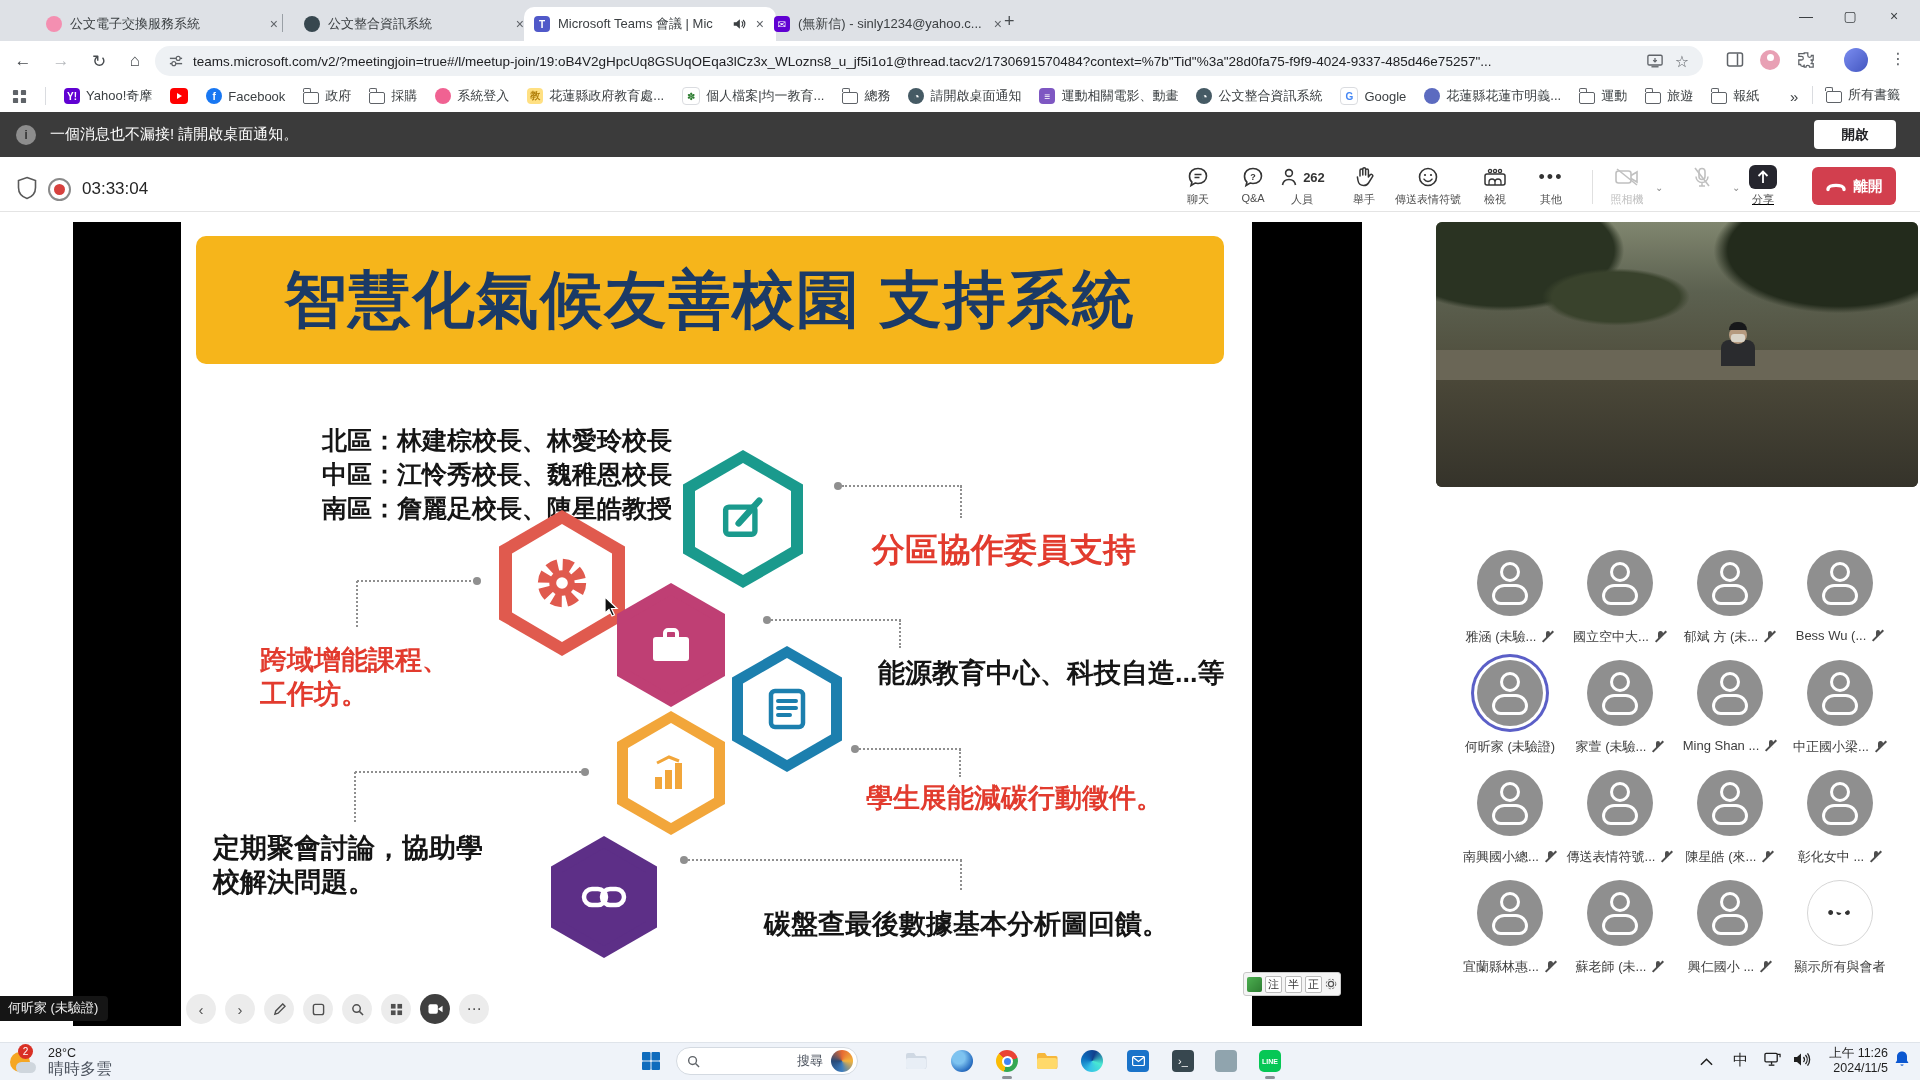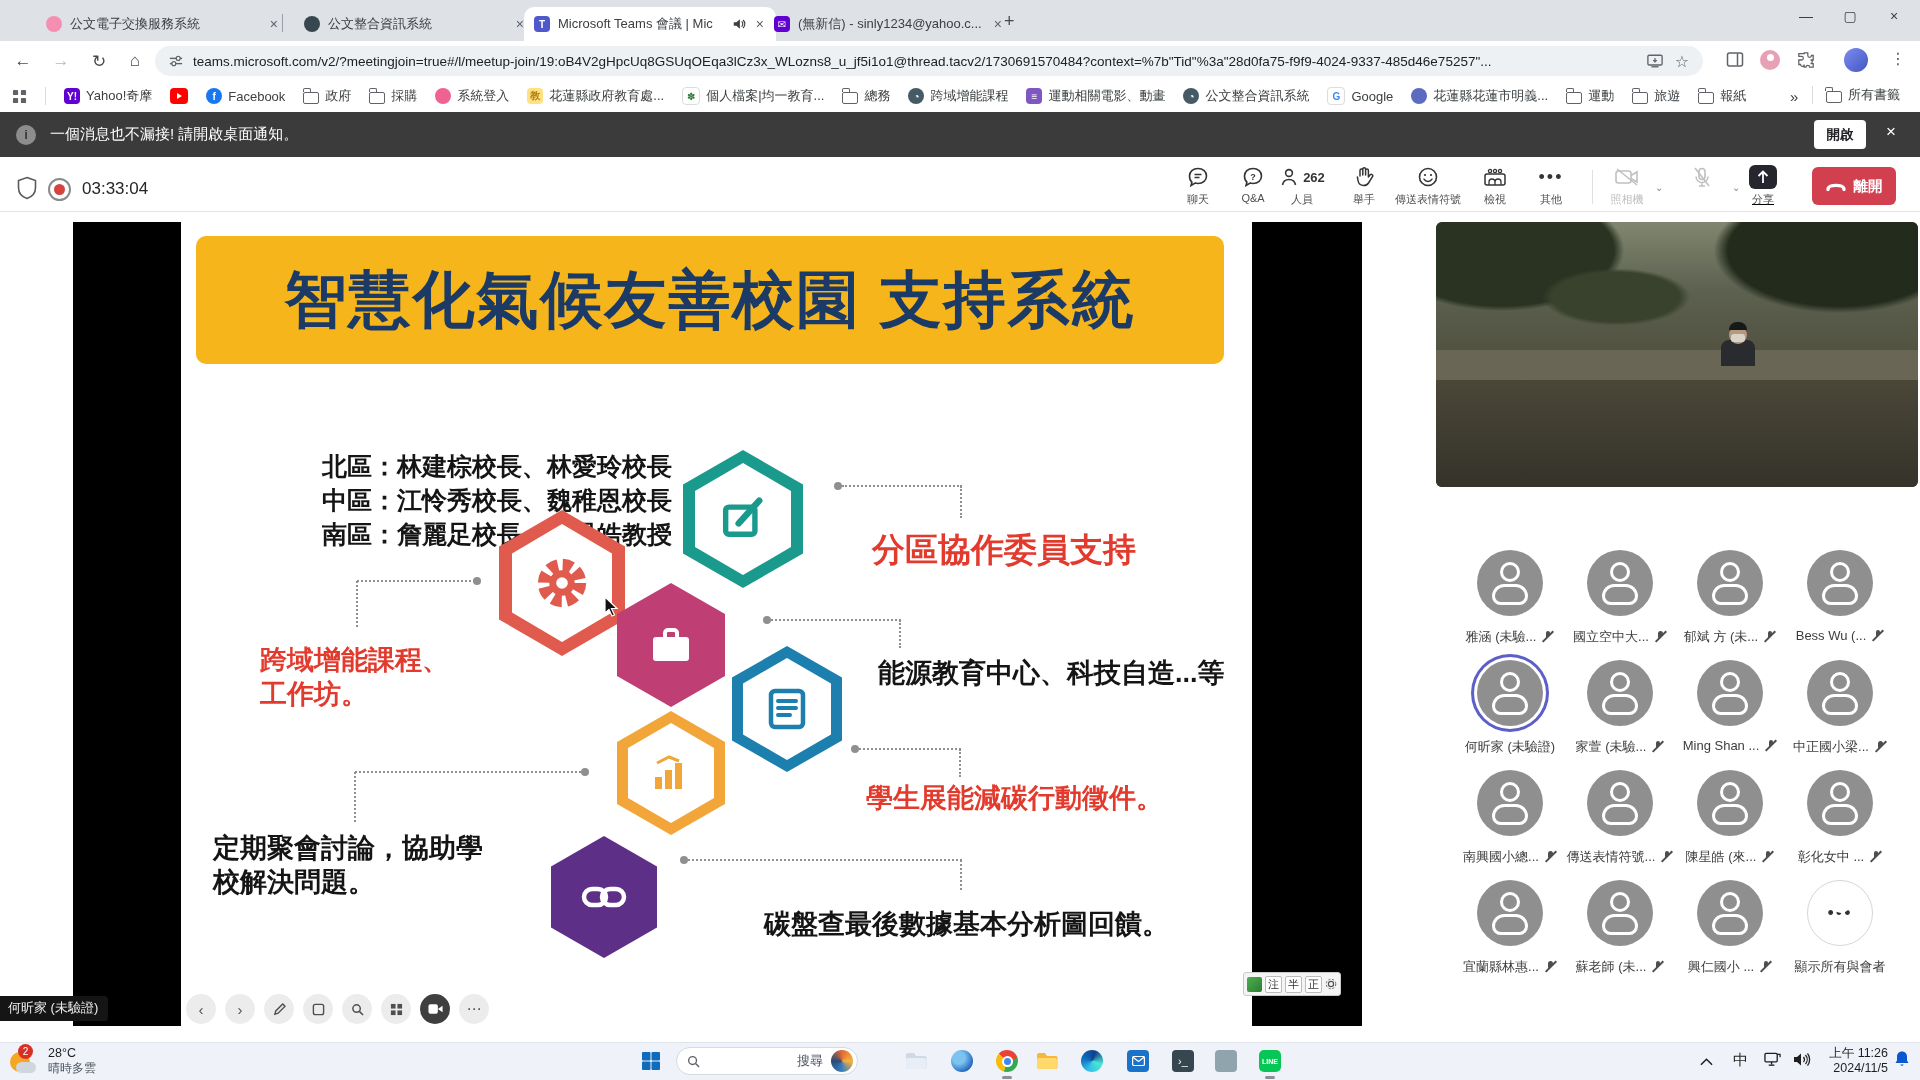--- a/index.html
+++ b/index.html
@@ -203,21 +203,21 @@
     <span class="bm">
         <span class="fav" style="background:#fff;color:#2e7d32;border:1px solid #dadce0;">✽</span>
         <span>個人檔案|均一教育...</span>
       </span>
     <span class="bm">
         <span class="fold"></span>
         <span>總務</span>
       </span>
     <span class="bm">
         <span class="fav" style="background:#455a64;border-radius:50%;">◔</span>
-        <span>跨域增能課程</span>
+        <span>請開啟桌面通知</span>
       </span>
     <span class="bm">
         <span class="fav" style="background:#7e57c2;">≡</span>
         <span>運動相關電影、動畫</span>
       </span>
     <span class="bm">
         <span class="fav" style="background:#455a64;border-radius:50%;">◔</span>
         <span>公文整合資訊系統</span>
       </span>
     <span class="bm">
@@ -247,21 +247,21 @@
   <span class="abs" style="left:1812px;top:86px;width:1px;height:18px;background:#dadce0;"></span>
   <span class="abs bm" style="left:1826px;top:86px;">
       <span class="fold"></span>
       <span>所有書籤</span>
     </span>
 
   <div class="abs notif">
     <span style="margin:0 14px 0 16px;width:20px;height:20px;border-radius:50%;background:#8d8d8d;color:#3b3b3b;display:inline-flex;align-items:center;justify-content:center;font-weight:bold;font-size:13px;flex:none;">i</span>
     <span>一個消息也不漏接! 請開啟桌面通知。</span>
   </div>
-  <div class="abs" style="left:1814px;top:120px;width:52px;height:29px;background:#fff;border-radius:4px;display:flex;align-items:center;justify-content:center;font-size:13.5px;font-weight:bold;color:#202124;">
+  <div class="abs" style="left:1814px;top:120px;width:82px;height:29px;background:#fff;border-radius:4px;display:flex;align-items:center;justify-content:center;font-size:13.5px;font-weight:bold;color:#202124;">
       <span>開啟</span>
     </div>
   <div class="abs" style="left:1886px;top:122px;color:#fff;font-size:17px;"><span>×</span></div>
 
   <div class="abs teamsbar"></div>
   <svg class="abs" style="left:16px;top:176px;" width="22" height="24" viewBox="0 0 22 24">
     <path d="M11 1.5l8.5 3v7c0 5.5-3.7 9.4-8.5 11-4.8-1.6-8.5-5.5-8.5-11v-7z" fill="none" stroke="#5a5a5a" stroke-width="1.6"></path>
   </svg>
   <div class="abs" style="left:48px;top:178px;width:19px;height:19px;border-radius:50%;border:2px solid #8a8a8a;display:flex;align-items:center;justify-content:center;">
     <span style="width:11px;height:11px;border-radius:50%;background:#d7413e;"></span>
@@ -369,21 +369,21 @@
     <span style="color:#fff;font-size:14.5px;font-weight:bold;">離開</span>
   </div>
 
   <div class="abs stage"></div>
   <div class="abs slide"></div>
 
   <div class="abs banner">
     <span class="t">智慧化氣候友善校園 支持系統</span>
   </div>
 
-  <div class="abs stxt" style="left:322px;top:423px;font-size:25px;line-height:34px;margin-top:26px;">
+  <div class="abs stxt" style="left:322px;top:423px;font-size:25px;line-height:34px;">
     <div>北區：林建棕校長、林愛玲校長</div>
     <div>中區：江怜秀校長、魏稚恩校長</div>
     <div>南區：詹麗足校長、陳星皓教授</div>
   </div>
 
   <div class="abs cdot" style="left:834px;top:482px;"></div>
   <div class="abs dotH" style="left:842px;top:485px;width:120px;"></div>
   <div class="abs dotV" style="left:960px;top:486px;height:32px;"></div>
 
   <div class="abs cdot" style="left:473px;top:577px;"></div>
@@ -655,21 +655,21 @@
   <div class="abs taskbar"></div>
 
   <div class="abs flex" style="left:8px;top:1046px;gap:8px;">
     <span style="position:relative;width:32px;height:30px;">
       <span class="abs" style="left:2px;top:6px;width:20px;height:20px;border-radius:50%;background:#f5a623;"></span>
       <span class="abs" style="left:8px;top:16px;width:20px;height:11px;border-radius:8px;background:#cfd6dd;"></span>
       <span class="abs" style="left:10px;top:-2px;width:15px;height:15px;border-radius:50%;background:#d93025;color:#fff;font-size:10px;display:flex;align-items:center;justify-content:center;">2</span>
     </span>
     <span style="display:flex;flex-direction:column;line-height:15px;">
       <span style="font-size:12.5px;color:#1f1f1f;">28°C</span>
-      <span style="font-size:12px;color:#4e5560;">晴時多雲</span>
+      <span style="font-size:16px;color:#4e5560;">晴時多雲</span>
     </span>
   </div>
 
   <div class="abs tico" style="left:637px;">
     <svg width="20" height="20" viewBox="0 0 20 20">
         <g fill="#0f6cbd">
           <rect x="1" y="1" width="8.5" height="8.5" rx="1"></rect>
           <rect x="10.5" y="1" width="8.5" height="8.5" rx="1"></rect>
           <rect x="1" y="10.5" width="8.5" height="8.5" rx="1"></rect>
           <rect x="10.5" y="10.5" width="8.5" height="8.5" rx="1"></rect>

